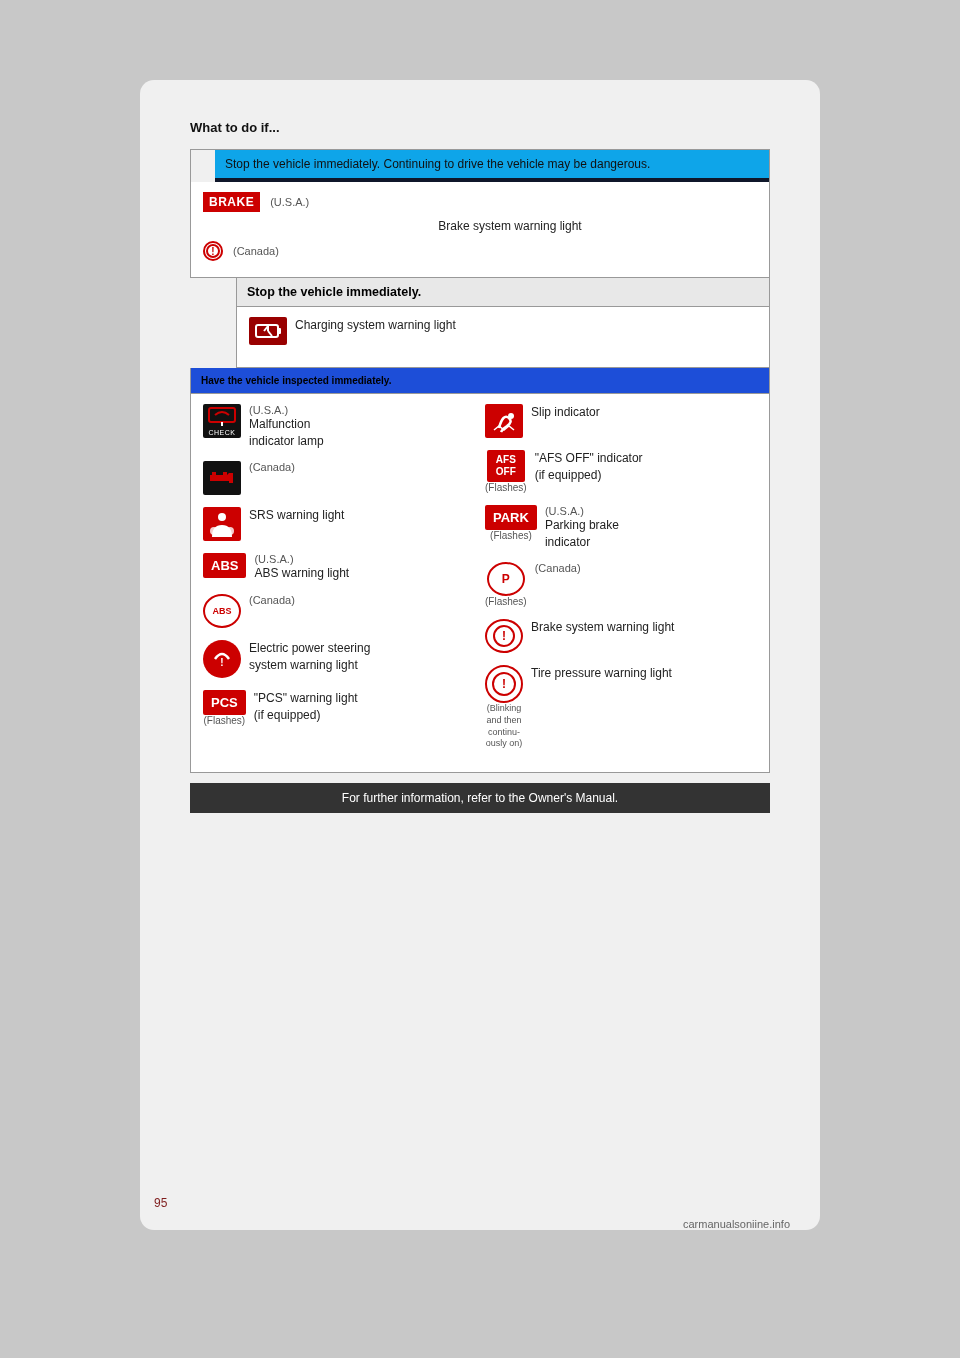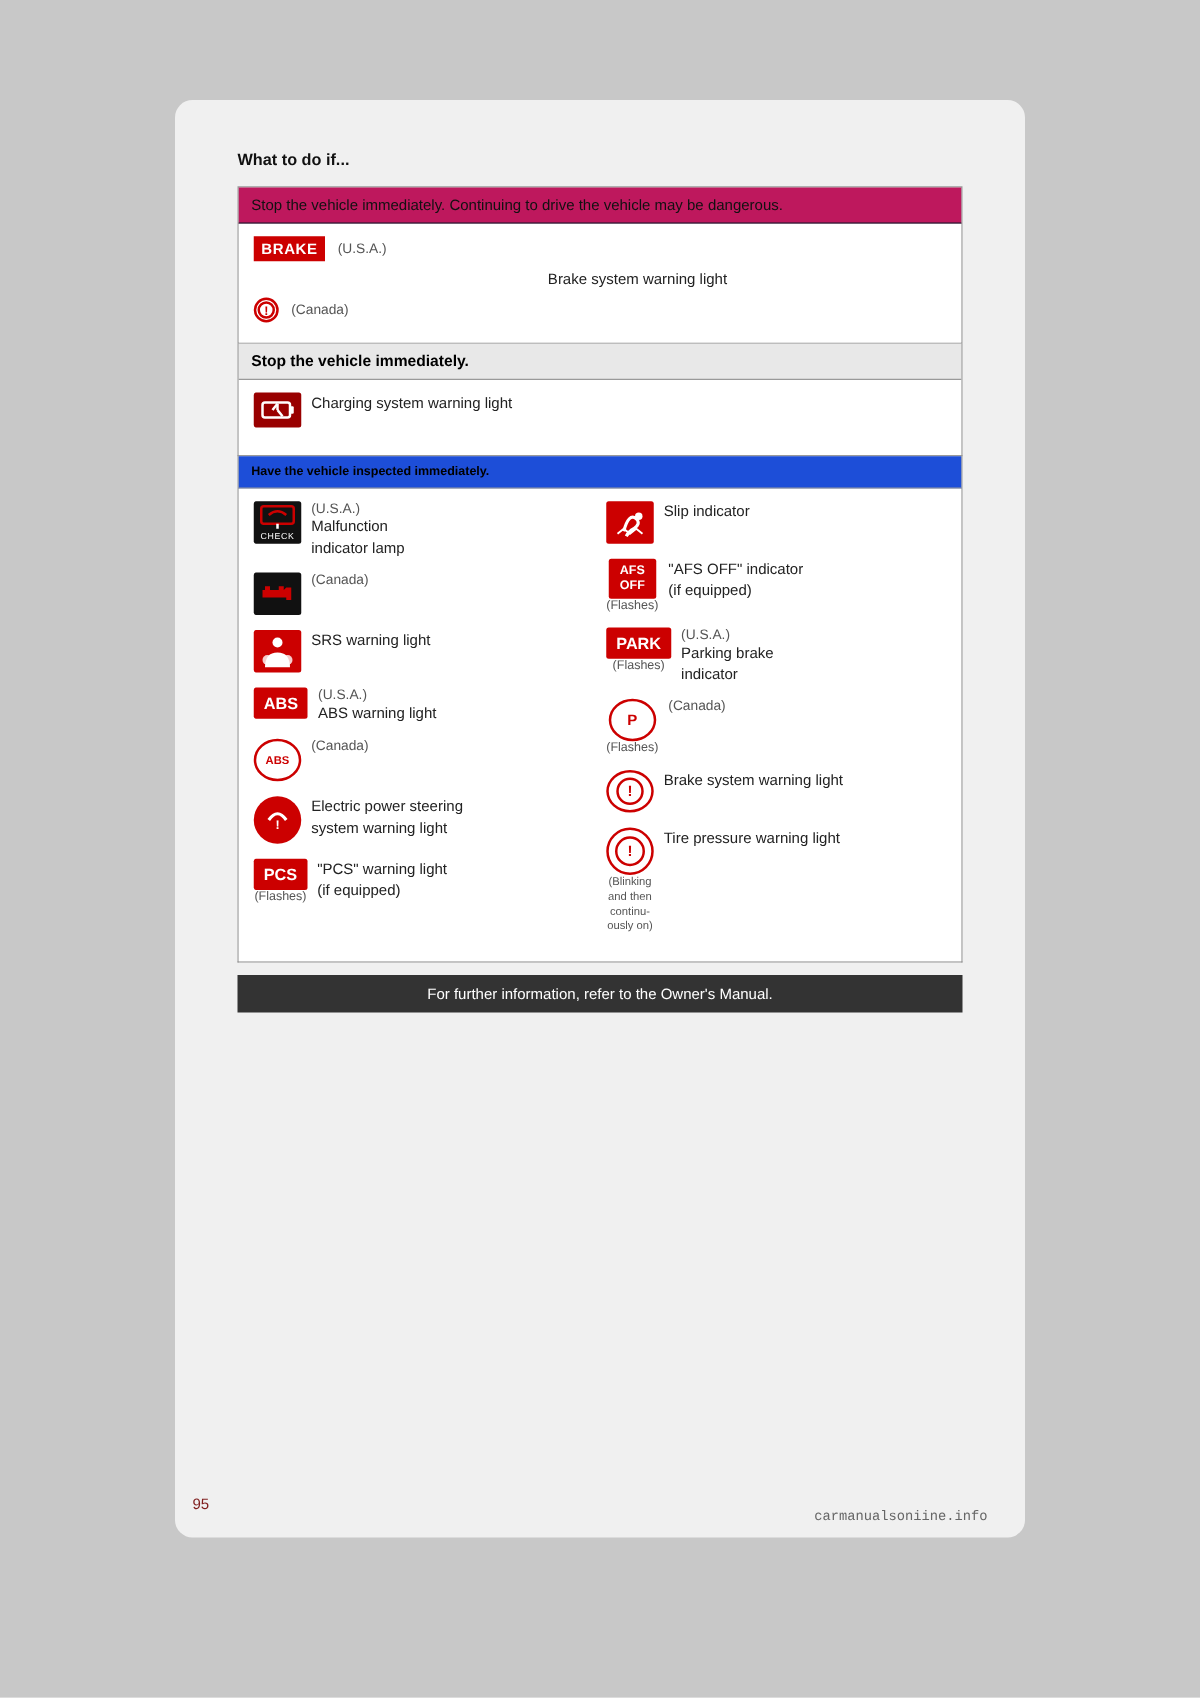--- a/index.html
+++ b/index.html
@@ -22,49 +22,49 @@
     }
     .page-number {
       position: absolute;
       bottom: 20px;
       left: 14px;
       font-size: 12px;
       color: #7f1d1d;
     }
     .watermark {
       position: absolute;
-      bottom: 10px;
+      bottom: 0;
       right: 30px;
       font-size: 11px;
       color: #666;
-      font-family: Liberation Mono, monospace;
     }
     h2.section-title {
       font-size: 13px;
       font-weight: bold;
       margin-bottom: 14px;
       color: #111;
     }
     .section-header {
       background: linear-gradient(to right, #555, #aaa);
       color: white;
       font-size: 15px;
       font-weight: bold;
       padding: 7px 14px;
       margin-bottom: 0;
       display: flex;
       align-items: center;
       gap: 8px;
     }
     .warning-table-header {
-      background: #be185d;
-      border-bottom: 1px solid #0f172a;
+      background: #0ea5e9;
+      border-bottom: 4px solid #0f172a;
       padding: 7px 10px;
       font-size: 12px;
       color: #111;
+      margin-left: 24px;
     }
     .stop-vehicle-section {
       border: 1px solid #999;
       margin-bottom: 0;
     }
     .stop-vehicle-header {
       background: #e8e8e8;
       padding: 7px 10px;
       font-size: 12.5px;
       font-weight: bold;
@@ -323,21 +323,21 @@
                 <circle cx="8" cy="8" r="6" fill="none" stroke="#cc0000" stroke-width="2"></circle>
                 <text x="8" y="12" text-anchor="middle" font-size="10" fill="#cc0000" font-weight="bold">!</text>
               </svg>
           </div>
         </div>
         <span class="light-sub">(Canada)</span>
       </div>
     </div>
   </div>
 
-  <div class="stop-vehicle-section" style="margin-top:0;border-top:none;">
+  <div class="stop-vehicle-section" style="margin-top:0;border-top:none;margin-left:46px;">
     <div class="stop-vehicle-header">Stop the vehicle immediately.</div>
     <div class="stop-vehicle-body">
       <div class="light-item">
         <div class="charging-icon">
           <svg width="28" height="20" viewBox="0 0 28 20">
             <rect x="2" y="4" width="22" height="12" rx="2" fill="none" stroke="white" stroke-width="2"></rect>
             <rect x="24" y="7" width="3" height="6" rx="1" fill="white"></rect>
             <line x1="10" y1="10" x2="14" y2="5" stroke="white" stroke-width="2"></line>
             <line x1="14" y1="5" x2="14" y2="10" stroke="white" stroke-width="2"></line>
             <line x1="14" y1="10" x2="18" y2="15" stroke="white" stroke-width="2"></line>

